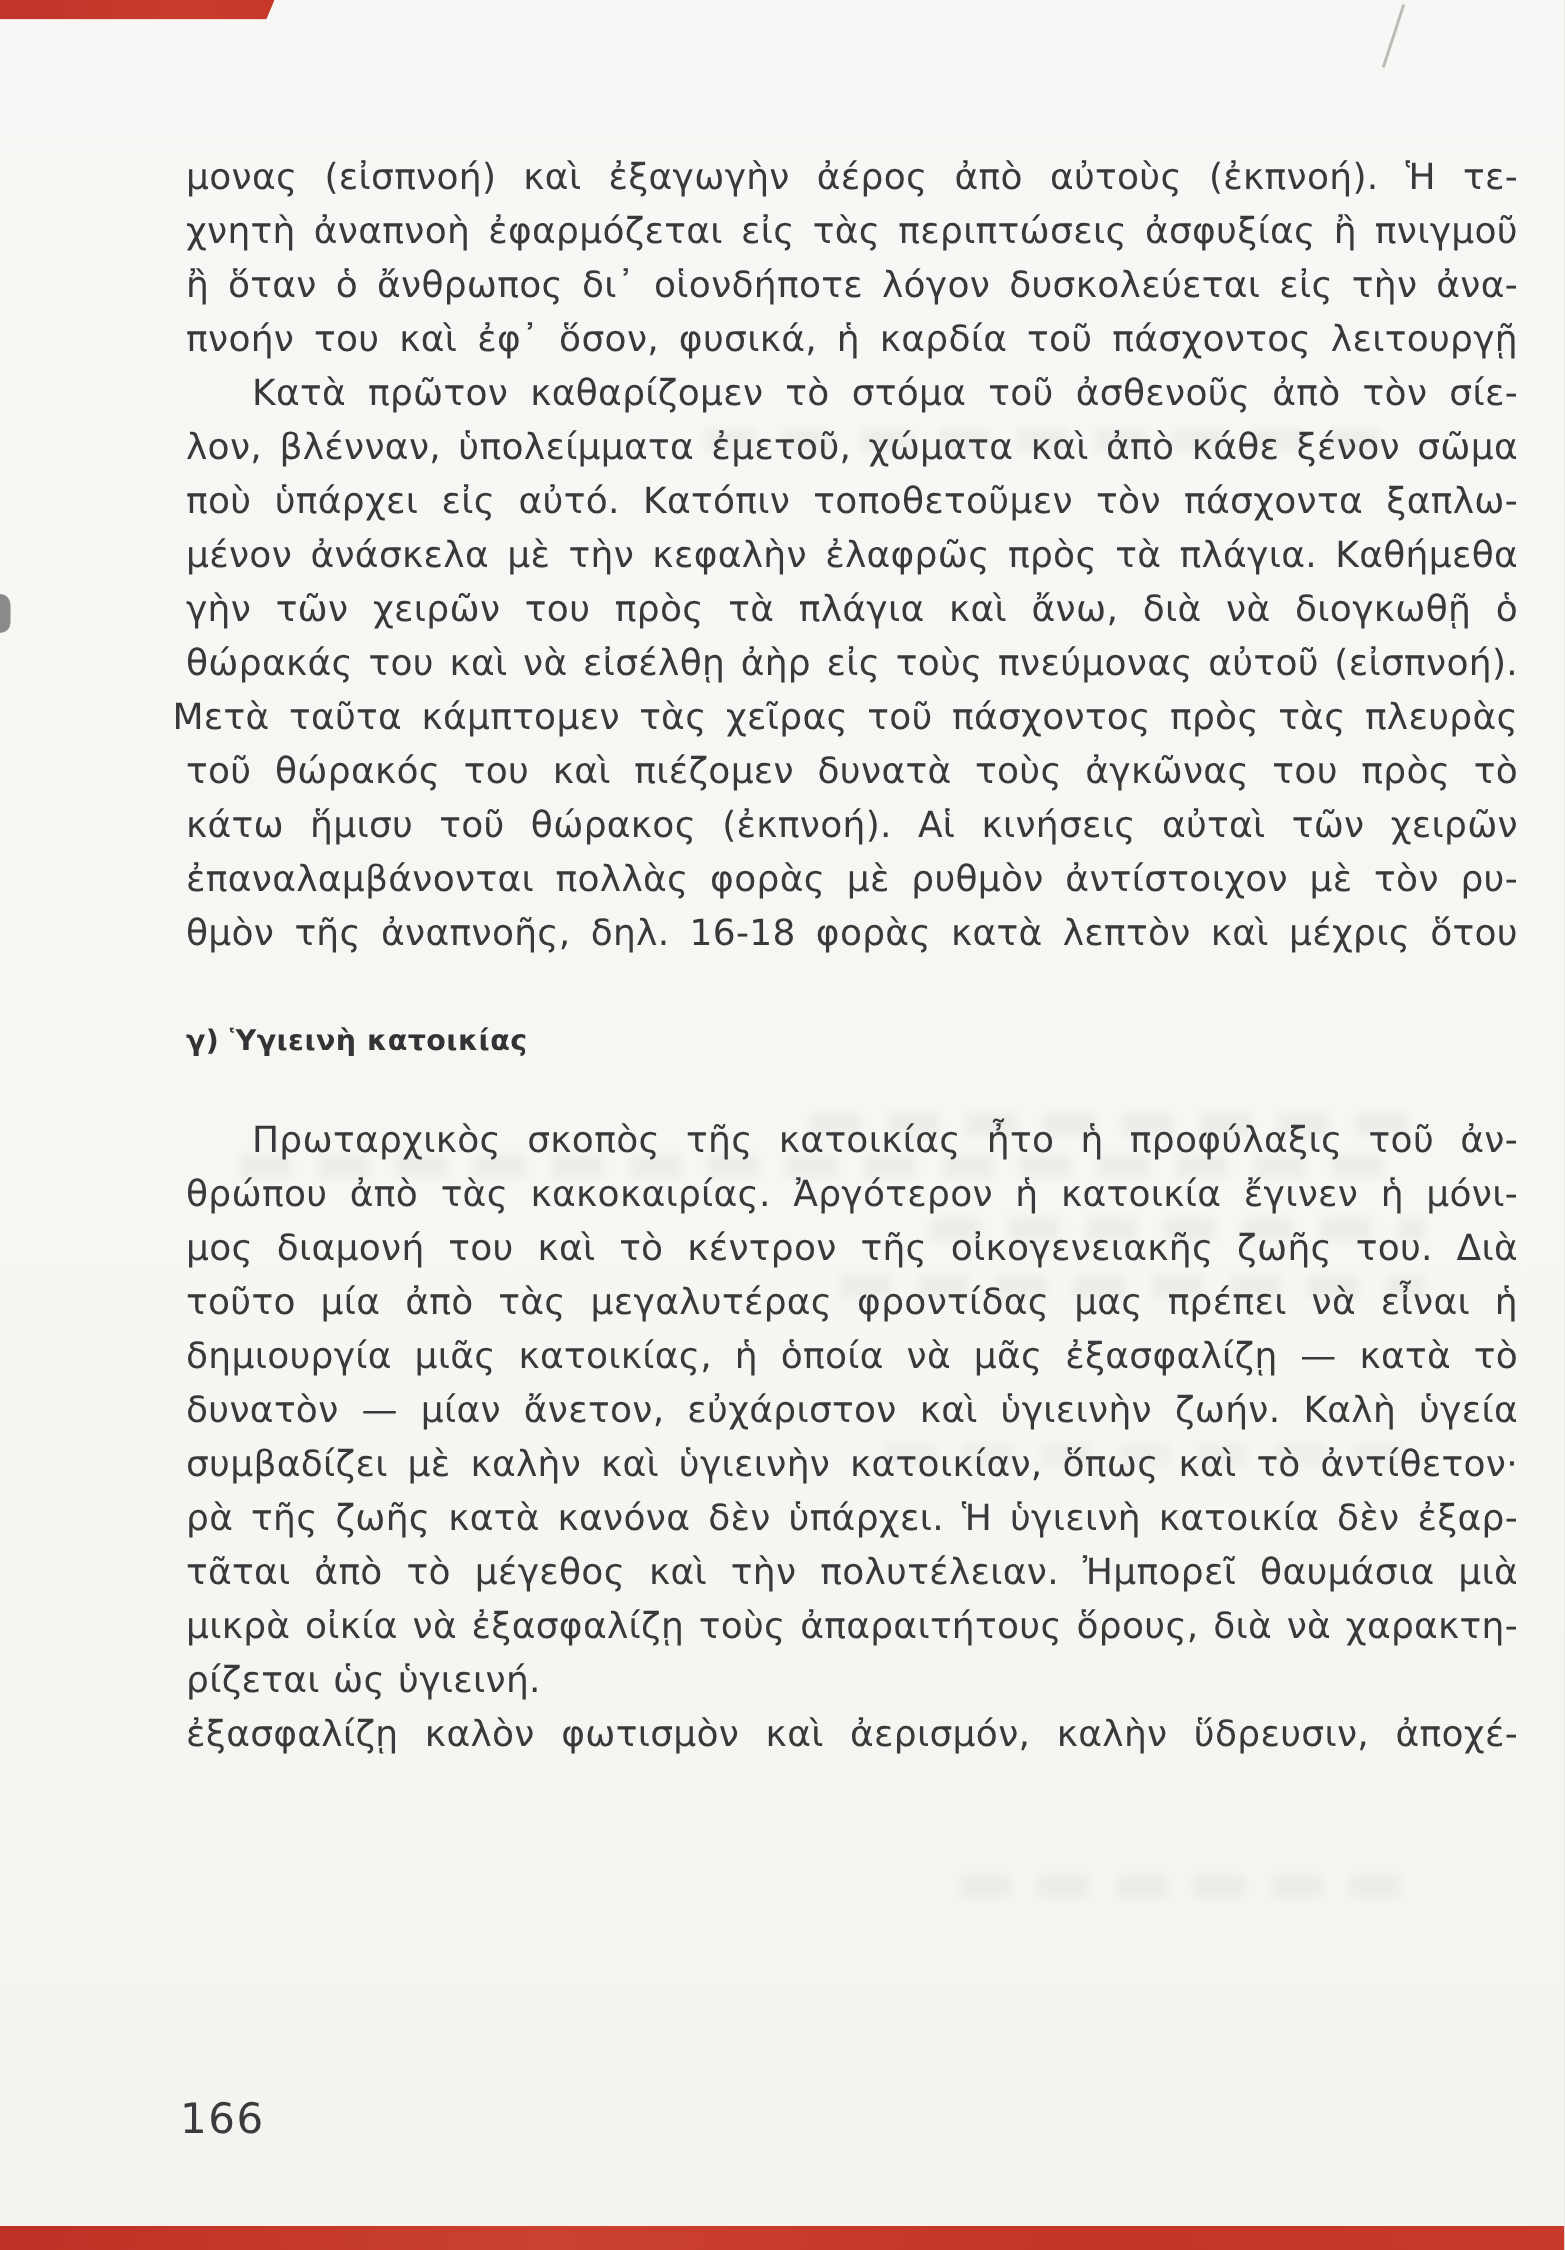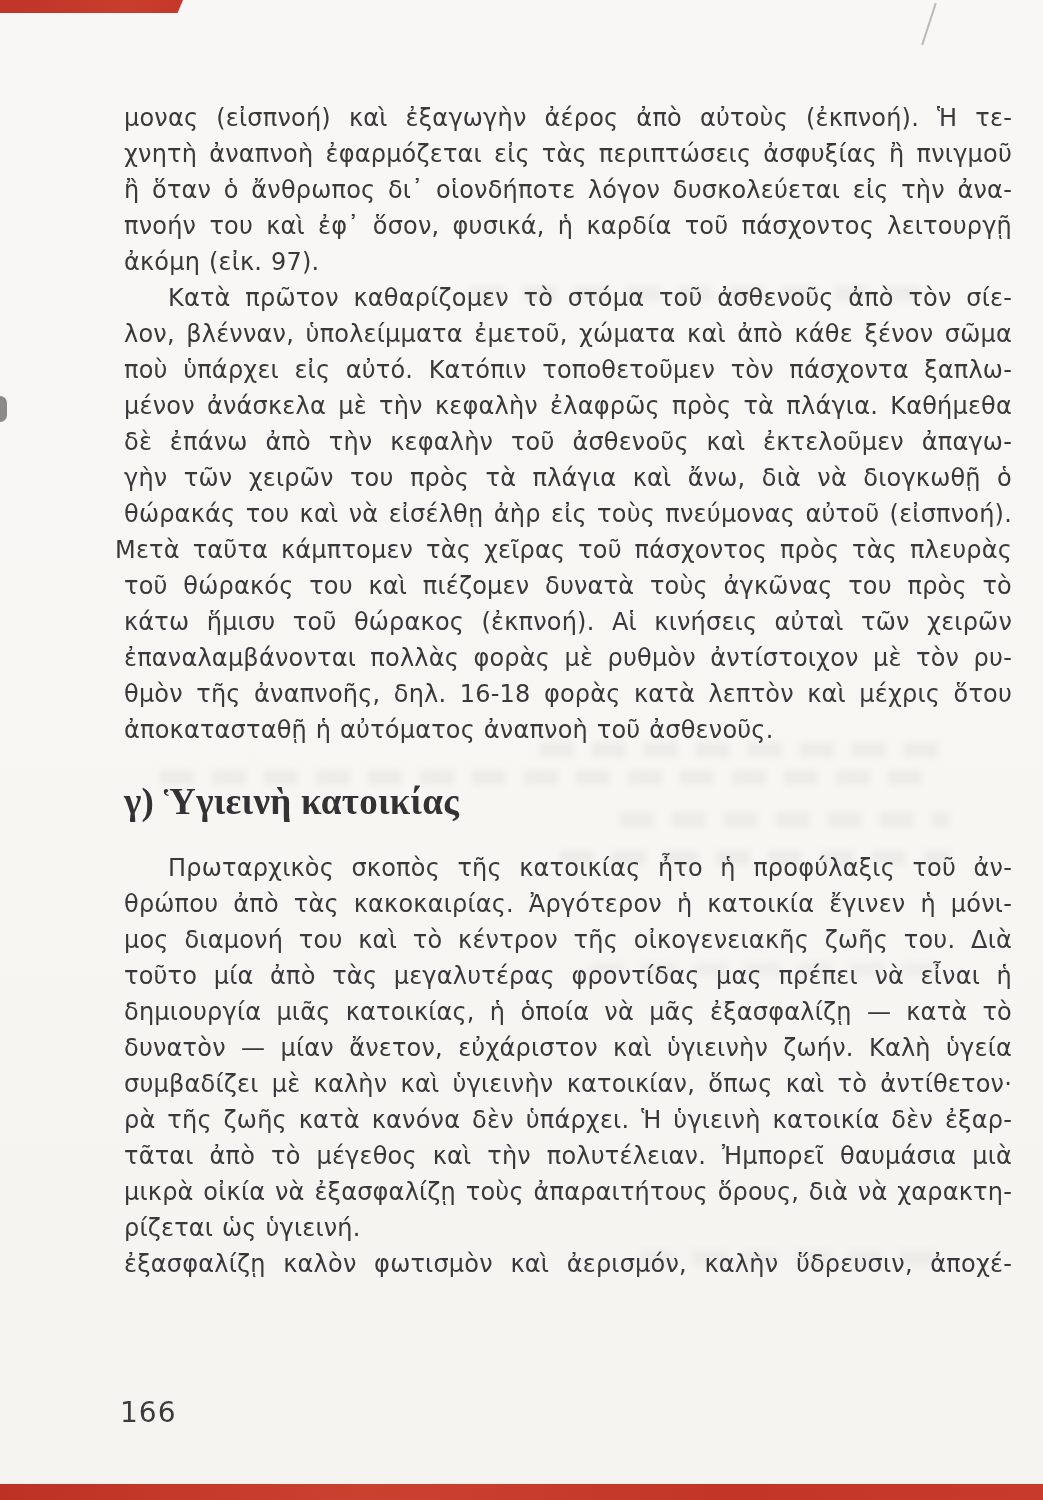--- a/index.html
+++ b/index.html
@@ -28,29 +28,28 @@
     text-align-last: justify;
     letter-spacing: 0.2px;
     word-spacing: 1px;
     white-space: normal;
     overflow: visible;
   }
   .line.last { text-align-last: left; }
   .line.indent { text-indent: 44px; }
   .line.outdent { margin-left: -9px; width: calc(100% + 9px); }
   .heading {
-    font-size: 37px;
+    font-size: 19px;
     font-weight: bold;
     line-height: 44px;
     margin-top: 32px;
     margin-bottom: 26px;
     color: #333335;
     letter-spacing: 0.3px;
     text-align: left;
-    font-family: Liberation Serif, serif;
   }
   .page-number {
     position: absolute;
     left: 120px;
     top: 1396px;
     font-size: 28px;
     color: #3b3b3d;
     letter-spacing: 1px;
   }
   
@@ -114,36 +113,33 @@
   <div class="ghost g5"></div>
   <div class="ghost g6"></div>
   <div class="ghost g7"></div>
 
   <div class="page-text">
       <div class="para">
         <div class="line">μονας (εἰσπνοή) καὶ ἐξαγωγὴν ἀέρος ἀπὸ αὐτοὺς (ἐκπνοή). Ἡ τε-</div>
         <div class="line">χνητὴ ἀναπνοὴ ἐφαρμόζεται εἰς τὰς περιπτώσεις ἀσφυξίας ἢ πνιγμοῦ</div>
         <div class="line">ἢ ὅταν ὁ ἄνθρωπος δι᾽ οἱονδήποτε λόγον δυσκολεύεται εἰς τὴν ἀνα-</div>
         <div class="line">πνοήν του καὶ ἐφ᾽ ὅσον, φυσικά, ἡ καρδία τοῦ πάσχοντος λειτουργῇ</div>
-        <div class="line last">ἀκόμη (εἰκ. 97).</div>
       </div>
       <div class="para">
         <div class="line indent">Κατὰ πρῶτον καθαρίζομεν τὸ στόμα τοῦ ἀσθενοῦς ἀπὸ τὸν σίε-</div>
         <div class="line">λον, βλένναν, ὑπολείμματα ἐμετοῦ, χώματα καὶ ἀπὸ κάθε ξένον σῶμα</div>
         <div class="line">ποὺ ὑπάρχει εἰς αὐτό. Κατόπιν τοποθετοῦμεν τὸν πάσχοντα ξαπλω-</div>
         <div class="line">μένον ἀνάσκελα μὲ τὴν κεφαλὴν ἐλαφρῶς πρὸς τὰ πλάγια. Καθήμεθα</div>
-        <div class="line">δὲ ἐπάνω ἀπὸ τὴν κεφαλὴν τοῦ ἀσθενοῦς καὶ ἐκτελοῦμεν ἀπαγω-</div>
         <div class="line">γὴν τῶν χειρῶν του πρὸς τὰ πλάγια καὶ ἄνω, διὰ νὰ διογκωθῇ ὁ</div>
         <div class="line">θώρακάς του καὶ νὰ εἰσέλθῃ ἀὴρ εἰς τοὺς πνεύμονας αὐτοῦ (εἰσπνοή).</div>
         <div class="line outdent">Μετὰ ταῦτα κάμπτομεν τὰς χεῖρας τοῦ πάσχοντος πρὸς τὰς πλευρὰς</div>
         <div class="line">τοῦ θώρακός του καὶ πιέζομεν δυνατὰ τοὺς ἀγκῶνας του πρὸς τὸ</div>
         <div class="line">κάτω ἥμισυ τοῦ θώρακος (ἐκπνοή). Αἱ κινήσεις αὐταὶ τῶν χειρῶν</div>
         <div class="line">ἐπαναλαμβάνονται πολλὰς φορὰς μὲ ρυθμὸν ἀντίστοιχον μὲ τὸν ρυ-</div>
         <div class="line">θμὸν τῆς ἀναπνοῆς, δηλ. 16-18 φορὰς κατὰ λεπτὸν καὶ μέχρις ὅτου</div>
-        <div class="line last">ἀποκατασταθῇ ἡ αὐτόματος ἀναπνοὴ τοῦ ἀσθενοῦς.</div>
       </div>
       <div class="heading">γ) Ὑγιεινὴ κατοικίας</div>
       <div class="para">
         <div class="line indent">Πρωταρχικὸς σκοπὸς τῆς κατοικίας ἦτο ἡ προφύλαξις τοῦ ἀν-</div>
         <div class="line">θρώπου ἀπὸ τὰς κακοκαιρίας. Ἀργότερον ἡ κατοικία ἔγινεν ἡ μόνι-</div>
         <div class="line">μος διαμονή του καὶ τὸ κέντρον τῆς οἰκογενειακῆς ζωῆς του. Διὰ</div>
         <div class="line">τοῦτο μία ἀπὸ τὰς μεγαλυτέρας φροντίδας μας πρέπει νὰ εἶναι ἡ</div>
         <div class="line">δημιουργία μιᾶς κατοικίας, ἡ ὁποία νὰ μᾶς ἐξασφαλίζῃ — κατὰ τὸ</div>
         <div class="line">δυνατὸν — μίαν ἄνετον, εὐχάριστον καὶ ὑγιεινὴν ζωήν. Καλὴ ὑγεία</div>
         <div class="line">συμβαδίζει μὲ καλὴν καὶ ὑγιεινὴν κατοικίαν, ὅπως καὶ τὸ ἀντίθετον·</div>

